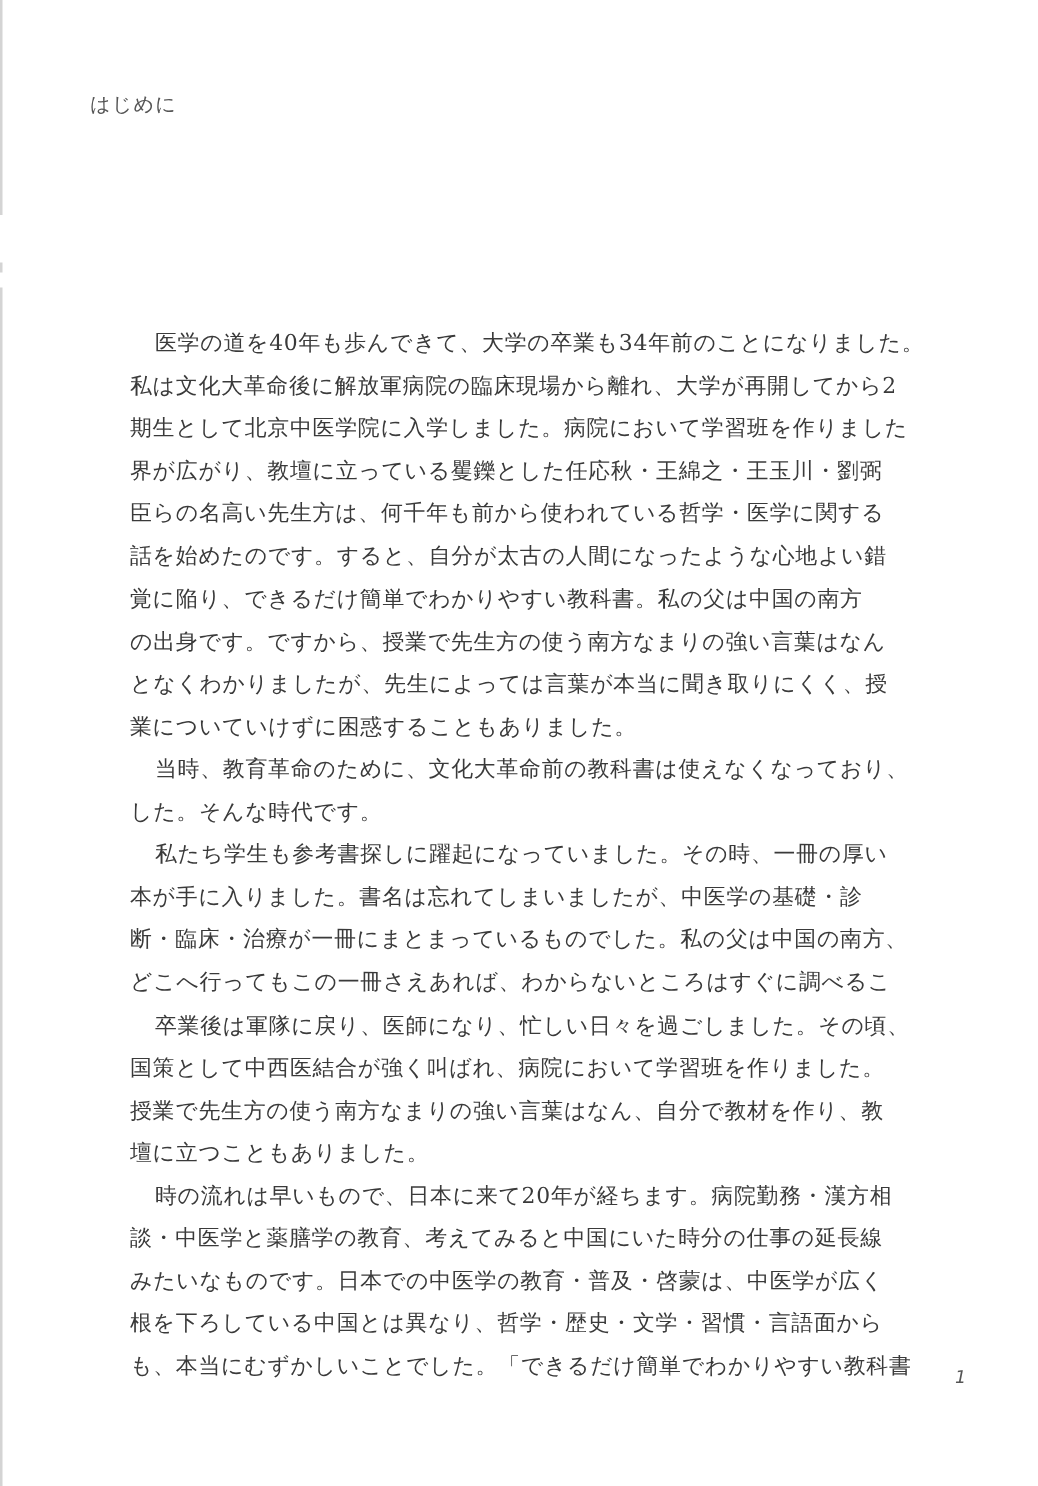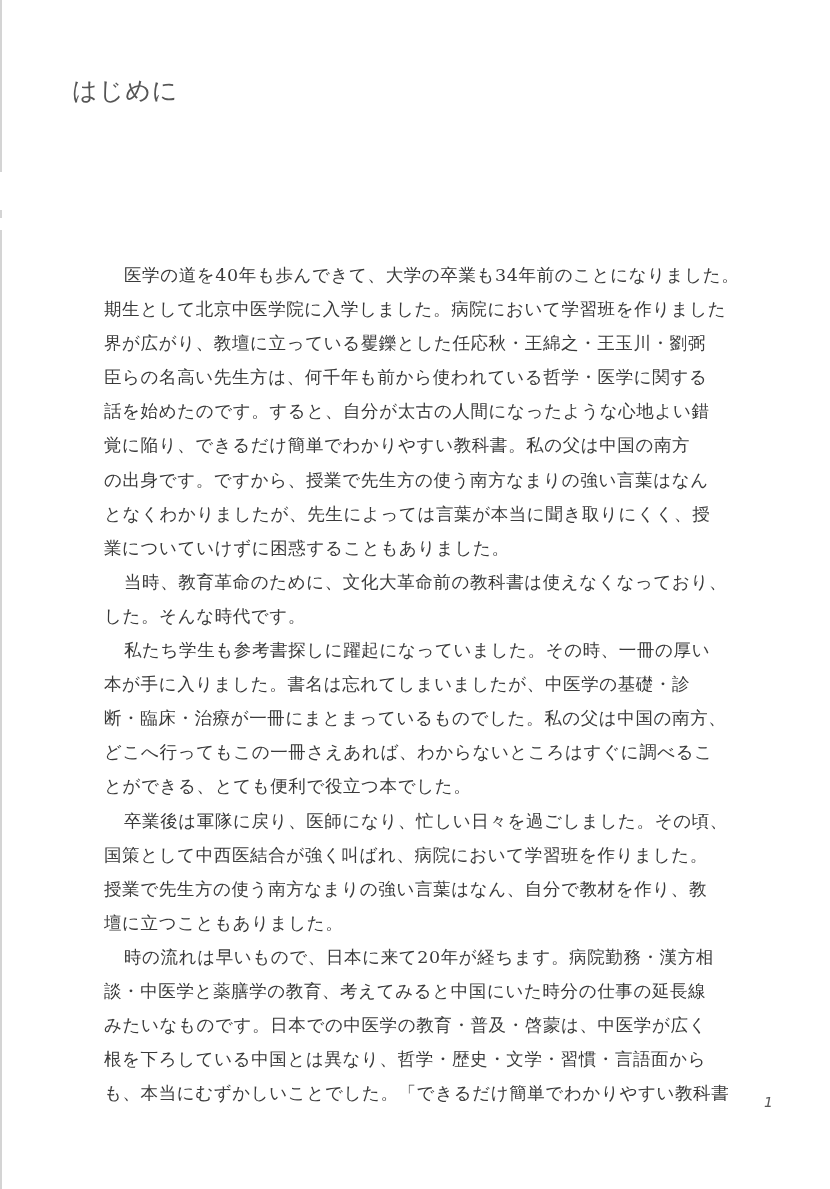--- a/index.html
+++ b/index.html
@@ -1,53 +1,53 @@
 <!DOCTYPE html>
 <html><head>
 <meta charset="utf-8">
 <style>
   html, body { margin:0; padding:0; background:#ffffff; }
   body { width:830px; height:1189px; position:relative; overflow:hidden;
          font-family:"DejaVu Serif", "Liberation Serif", serif; color:#3a3a3a; }
   .edge { position:absolute; left:0; width:2px; background:#d4d4d4; }
-  .heading { position:absolute; left:72px; top:74px; font-size:25px; color:#555;
+  .heading { position:absolute; left:72px; top:74px; font-size:16px; color:#555;
              font-family:"DejaVu Sans", "Liberation Sans", sans-serif; letter-spacing:1px; }
   .body { position:absolute; left:104px; top:258px; width:590px; }
   .line { height:34.1px; line-height:34.1px; font-size:17.5px; white-space:nowrap;
           letter-spacing:0.6px; }
   .indent { padding-left:20px; }
   .pagenum { position:absolute; left:764px; top:1094px; font-size:14px; font-style:italic;
              color:#555; font-family:"DejaVu Sans", "Liberation Sans", sans-serif; }
 </style>
 </head>
 <body>
 
 <div class="edge" style="top:0;height:172px;"></div>
 <div class="edge" style="top:210px;height:8px;"></div>
 <div class="edge" style="top:230px;height:959px;"></div>
 
 <div class="heading">はじめに</div>
 
 <div class="body" id="body">
     <div class="line indent">医学の道を40年も歩んできて、大学の卒業も34年前のことになりました。</div>
+    <div class="line">私は文化大革命後に解放軍病院の臨床現場から離れ、大学が再開してから2</div>
     <div class="line">期生として北京中医学院に入学しました。病院において学習班を作りました</div>
     <div class="line">界が広がり、教壇に立っている矍鑠とした任応秋・王綿之・王玉川・劉弼</div>
     <div class="line">臣らの名高い先生方は、何千年も前から使われている哲学・医学に関する</div>
     <div class="line">話を始めたのです。すると、自分が太古の人間になったような心地よい錯</div>
     <div class="line">覚に陥り、できるだけ簡単でわかりやすい教科書。私の父は中国の南方</div>
     <div class="line">の出身です。ですから、授業で先生方の使う南方なまりの強い言葉はなん</div>
     <div class="line">となくわかりましたが、先生によっては言葉が本当に聞き取りにくく、授</div>
     <div class="line">業についていけずに困惑することもありました。</div>
     <div class="line indent">当時、教育革命のために、文化大革命前の教科書は使えなくなっており、</div>
     <div class="line">した。そんな時代です。</div>
     <div class="line indent">私たち学生も参考書探しに躍起になっていました。その時、一冊の厚い</div>
     <div class="line">本が手に入りました。書名は忘れてしまいましたが、中医学の基礎・診</div>
     <div class="line">断・臨床・治療が一冊にまとまっているものでした。私の父は中国の南方、</div>
     <div class="line">どこへ行ってもこの一冊さえあれば、わからないところはすぐに調べるこ</div>
-    <div class="line">とができる、とても便利で役立つ本でした。</div>
     <div class="line indent">卒業後は軍隊に戻り、医師になり、忙しい日々を過ごしました。その頃、</div>
     <div class="line">国策として中西医結合が強く叫ばれ、病院において学習班を作りました。</div>
     <div class="line">授業で先生方の使う南方なまりの強い言葉はなん、自分で教材を作り、教</div>
     <div class="line">壇に立つこともありました。</div>
     <div class="line indent">時の流れは早いもので、日本に来て20年が経ちます。病院勤務・漢方相</div>
     <div class="line">談・中医学と薬膳学の教育、考えてみると中国にいた時分の仕事の延長線</div>
     <div class="line">みたいなものです。日本での中医学の教育・普及・啓蒙は、中医学が広く</div>
     <div class="line">根を下ろしている中国とは異なり、哲学・歴史・文学・習慣・言語面から</div>
     <div class="line">も、本当にむずかしいことでした。「できるだけ簡単でわかりやすい教科書</div>
   </div>

